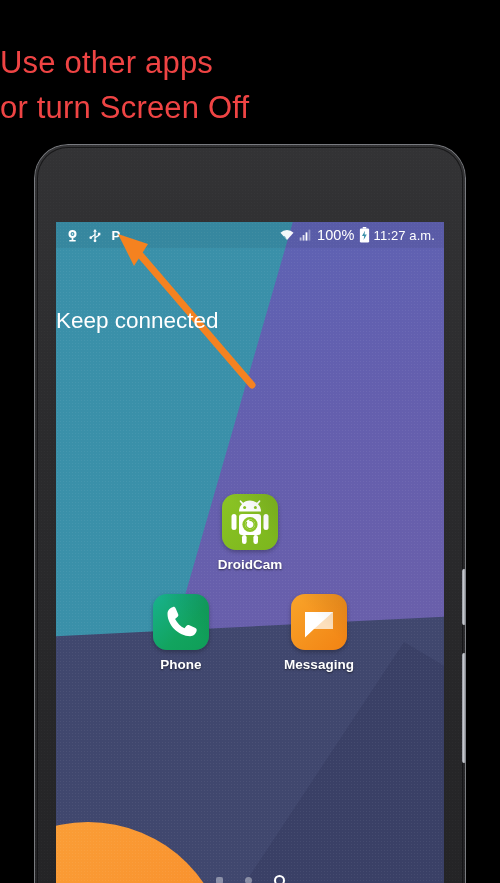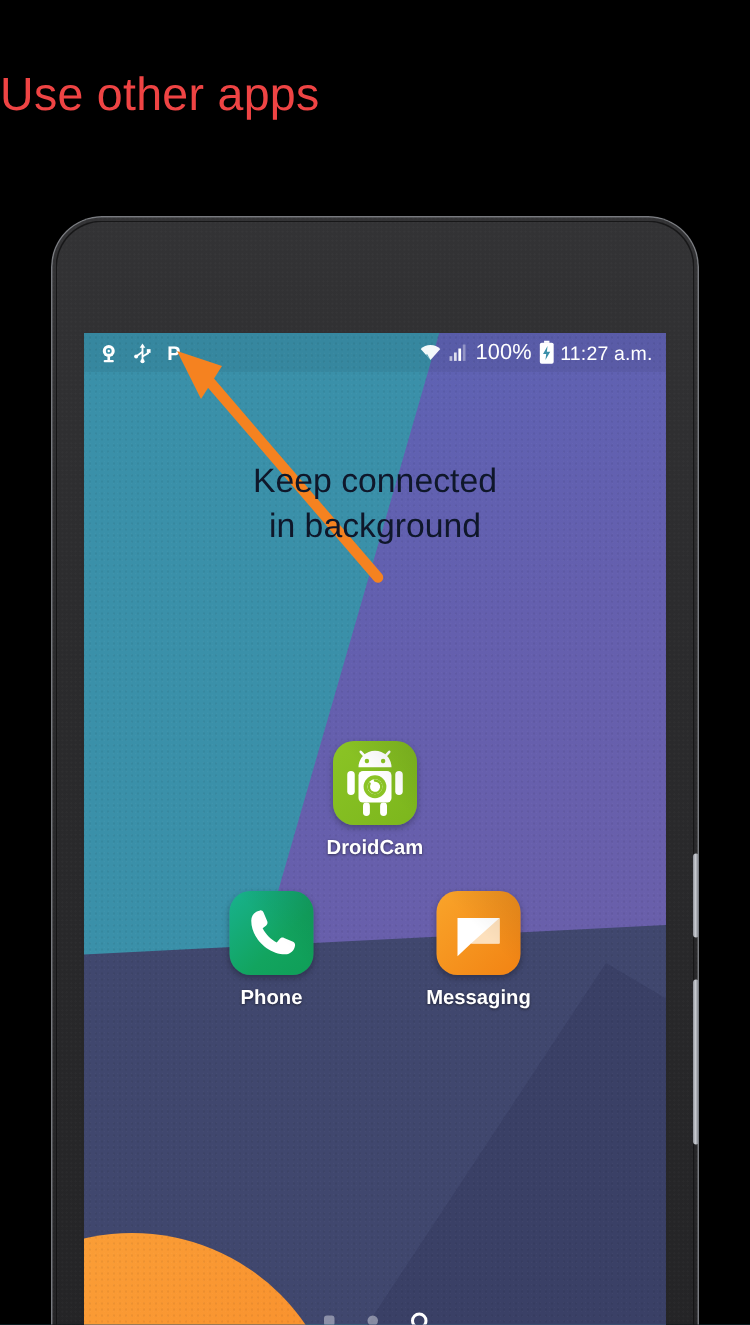--- a/index.html
+++ b/index.html
@@ -121,22 +121,22 @@
             font-size:14px;letter-spacing:.1px;white-space:nowrap;}
   .sb-ico{display:block;}
   .sb-pct{font-size:14.5px;}
   .sb-time{font-size:13px;}
 
   
   .arrow{position:absolute;left:0;top:0;width:100%;height:100%;pointer-events:none;}
 
   
   .keep{
-    position:absolute;left:0;top:84px;width:100%;text-align:center;
-    color:#0f172a;font-size:22.5px;line-height:30px;
+    position:absolute;left:0;top:84px;width:100%;
+    color:#ffffff;font-size:22.5px;line-height:30px;
   }
   .keep .l{display:block;white-space:nowrap;}
 
   
   .apps{position:absolute;left:0;top:272px;width:100%;font-weight:bold;}
   .row{display:flex;justify-content:center;gap:46px;margin-bottom:22px;}
   .app{width:92px;text-align:center;}
   .app-ico{
     width:56px;height:56px;margin:0 auto 7px;border-radius:14px;
     position:relative;overflow:hidden;
@@ -169,20 +169,21 @@
     background:transparent;border:2px solid #fff;box-sizing:border-box;
   }
 </style>
 </head>
 <body>
 
 <div class="stage">
 
   <div class="headline">
     <span class="l">Use other apps</span>
+    <span class="l">or turn Screen Off</span>
   </div>
 
   <div class="phone">
     <div class="bezel-tex"></div>
     <div class="phone-rim"></div>
     <div class="phone-rim-inner"></div>
 
     <div class="earpiece"></div>
     <div class="frontcam"></div>
 
@@ -244,21 +245,20 @@
         </div>
       </div>
 
       <svg class="arrow" viewBox="0 0 388 682" preserveAspectRatio="none">
         <line x1="196" y1="163" x2="80" y2="28" stroke="#F58220" stroke-width="7" stroke-linecap="round"></line>
         <polygon points="62,12 92,22 78,44" fill="#F58220"></polygon>
       </svg>
 
       <div class="keep">
         <span class="l">Keep connected</span>
-        <span class="l">in background</span>
       </div>
 
       <div class="apps">
 
         <div class="row">
 
           <div class="app">
             <div class="app-ico ico-droidcam">
               <svg width="56" height="56" viewBox="0 0 56 56">
                 <path d="M17 17.5 a11 11 0 0 1 22 0 Z" fill="#fff"></path>

